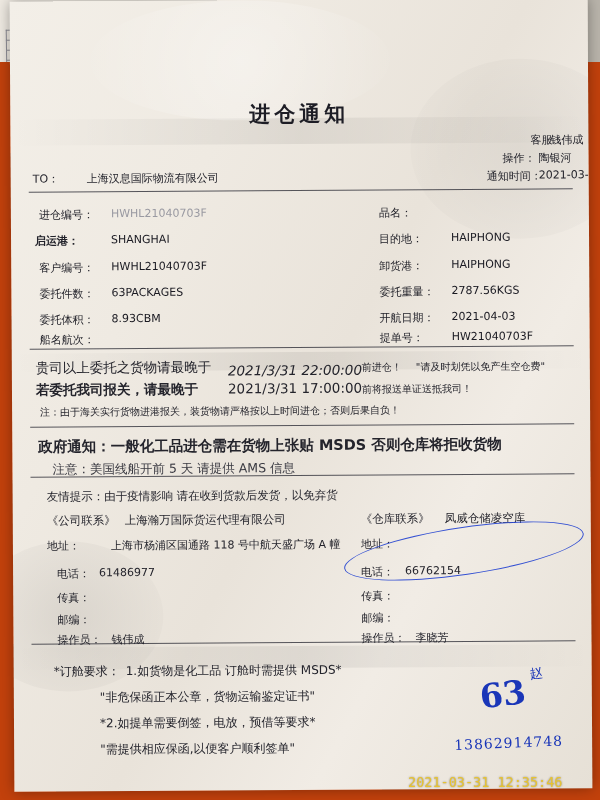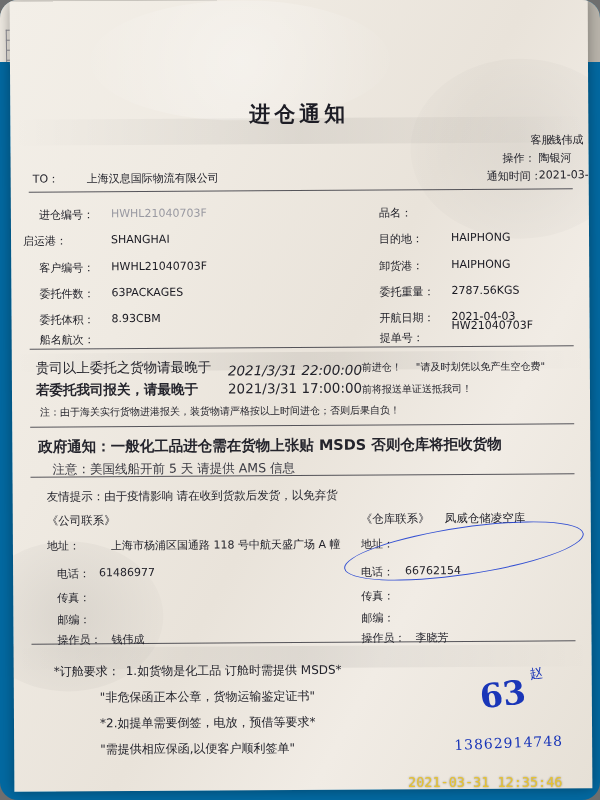--- a/index.html
+++ b/index.html
@@ -10,23 +10,22 @@
   body {
     width: 600px;
     height: 800px;
     overflow: hidden;
     font-family: "DejaVu Sans", "Liberation Sans", sans-serif;
   }
   #page {
     position: relative;
     width: 600px;
     height: 800px;
-    background: #0369a1;
+    background: #c2410c;
     overflow: hidden;
-    border-radius: 18px;
   }
   
   #paper {
     position: absolute;
     left: 12px;
     top: 0px;
     width: 578px;
     height: 790px;
     background: linear-gradient(118deg, #f3efe8 0%, #efeae2 28%, #e9e3da 52%, #f1ece5 72%, #e6e0d6 100%);
     box-shadow: 0 0 14px rgba(0,0,0,0.35);
@@ -216,21 +215,21 @@
 
     <div class="hline" style="left:18px; top:190px; width:544px;"></div>
     <div class="hline" style="left:18px; top:347px; width:544px;"></div>
     <div class="hline" style="left:18px; top:425px; width:544px;"></div>
     <div class="hline" style="left:18px; top:475px; width:544px;"></div>
     <div class="hline" style="left:18px; top:642px; width:544px;"></div>
 
     <div class="doc lbl" style="left:28px; top:206px;">进仓编号：</div>
     <div class="doc val faint" style="left:100px; top:206px;">HWHL21040703F</div>
 
-    <div class="doc lbl" style="left:12px; top:232px;">启运港：</div>
+    <div class="doc lbl" style="left:24px; top:232px;font-weight:bold;">启运港：</div>
     <div class="doc val" style="left:100px; top:232px;">SHANGHAI</div>
 
     <div class="doc lbl" style="left:28px; top:259px;">客户编号：</div>
     <div class="doc val" style="left:100px; top:259px;">HWHL21040703F</div>
 
     <div class="doc lbl" style="left:28px; top:285px;">委托件数：</div>
     <div class="doc val" style="left:100px; top:285px;">63PACKAGES</div>
 
     <div class="doc lbl" style="left:28px; top:311px;">委托体积：</div>
     <div class="doc val" style="left:100px; top:311px;">8.93CBM</div>
@@ -247,39 +246,40 @@
     <div class="doc lbl" style="left:368px; top:259px;">卸货港：</div>
     <div class="doc val" style="left:440px; top:259px;">HAIPHONG</div>
 
     <div class="doc lbl" style="left:368px; top:285px;">委托重量：</div>
     <div class="doc val" style="left:440px; top:285px;">2787.56KGS</div>
 
     <div class="doc lbl" style="left:368px; top:311px;">开航日期：</div>
     <div class="doc val" style="left:440px; top:311px;">2021-04-03</div>
 
     <div class="doc lbl" style="left:368px; top:331px;">提单号：</div>
-    <div class="doc val" style="left:440px; top:320px;">HW21040703F</div>
+    <div class="doc val" style="left:440px; top:331px;">HW21040703F</div>
 
     <div class="doc big" style="left:24px; top:358px;">贵司以上委托之货物请最晚于</div>
     <div class="doc big" style="left:216px; top:362px;font-style:italic;">2021/3/31 22:00:00</div>
     <div class="doc sm" style="left:350px; top:361px;">前进仓！</div>
     <div class="doc sm" style="left:404px; top:361px;">"请及时划凭以免产生空仓费"</div>
 
     <div class="doc big" style="left:24px; top:380px;font-weight:bold;">若委托我司报关，请最晚于</div>
     <div class="doc big" style="left:216px; top:380px;">2021/3/31 17:00:00</div>
     <div class="doc sm" style="left:350px; top:383px;">前将报送单证送抵我司！</div>
 
     <div class="doc sm" style="left:28px; top:404px;">注：由于海关实行货物进港报关，装货物请严格按以上时间进仓；否则后果自负！</div>
 
     <div class="doc" style="left:26px; top:436px; font-size:14.5px; font-weight:bold;">政府通知：一般化工品进仓需在货物上张贴 MSDS 否则仓库将拒收货物</div>
     <div class="doc" style="left:40px; top:460px; font-size:12.5px; color:#3a3a42;">注意：美国线船开前 5 天 请提供 AMS 信息</div>
 
     <div class="doc" style="left:34px; top:488px; font-size:11.5px;">友情提示：由于疫情影响 请在收到货款后发货，以免弃货</div>
 
     <div class="doc" style="left:34px; top:512px; font-size:11.5px;">《公司联系》</div>
+    <div class="doc" style="left:112px; top:512px; font-size:11.5px;">上海瀚万国际货运代理有限公司</div>
     <div class="doc" style="left:34px; top:537px;">地址：</div>
     <div class="doc" style="left:98px; top:537px;">上海市杨浦区国通路 118 号中航天盛广场 A 幢</div>
     <div class="doc" style="left:44px; top:565px;">电话：</div>
     <div class="doc" style="left:86px; top:565px;">61486977</div>
     <div class="doc" style="left:44px; top:589px;">传真：</div>
     <div class="doc" style="left:86px; top:589px;"></div>
     <div class="doc" style="left:44px; top:611px;">邮编：</div>
     <div class="doc" style="left:86px; top:611px;"></div>
     <div class="doc" style="left:44px; top:631px;">操作员：</div>
     <div class="doc" style="left:98px; top:631px;">钱伟成</div>

